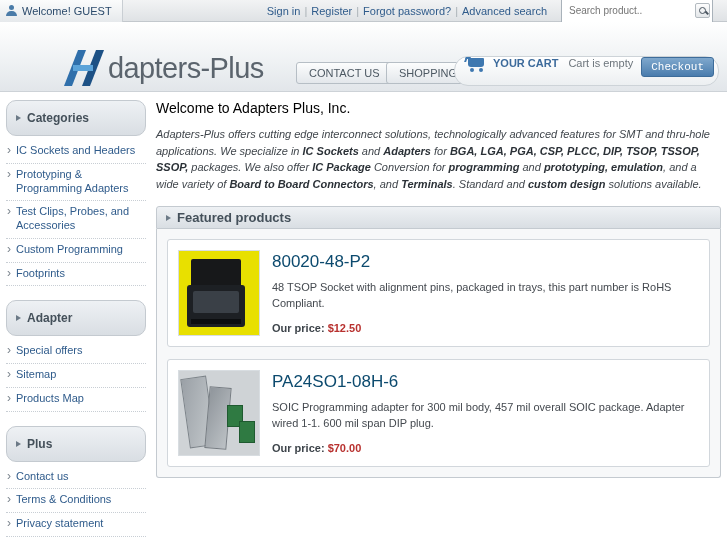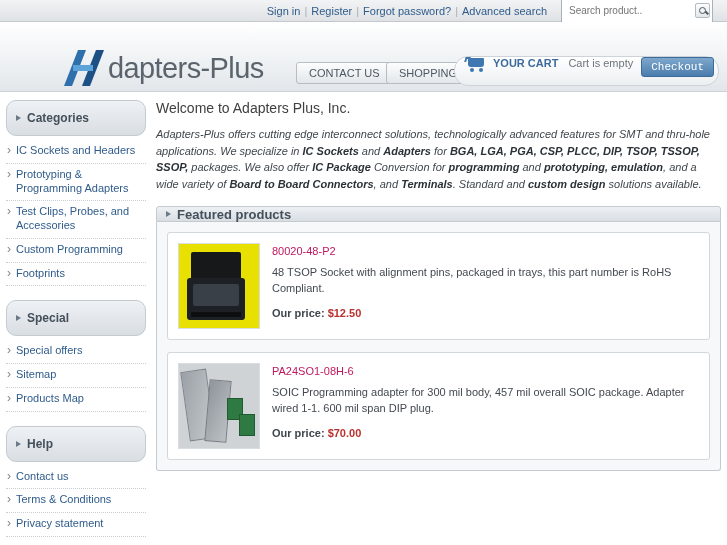--- a/index.html
+++ b/index.html
@@ -230,35 +230,35 @@
     color: #7b858e; font-size: 12px;
   }
 
   
   .content {
     flex: 1;
     padding: 0 0 0 10px;
   }
   .welcome-title {
     font-size: 14px;
-    color: #404040;
+    color: #000000;
     margin: 0 0 10px 0;
     font-weight: normal;
   }
   .intro {
     font-size: 11px;
     line-height: 1.5;
     color: #40464c;
     margin-bottom: 14px;
     font-style: italic;
   }
   .intro b { color: #2b3137; }
 
   .featured-head {
-    height: 16px;
+    height: 23px;
     background: linear-gradient(#eef1f4, #d9dee3);
     border: 1px solid #c4cad0;
     border-radius: 3px 3px 0 0;
     display: flex; align-items: center;
     padding-left: 9px;
     font-size: 13px; font-weight: bold; color: #44505a;
   }
   .featured-body {
     border: 1px solid #c4cad0;
     border-top: 0;
@@ -279,22 +279,22 @@
     width: 82px; height: 86px;
     flex: 0 0 82px;
     border: 1px solid #d8dde1;
     margin-right: 12px;
     overflow: hidden;
     position: relative;
     background: #fff;
   }
   .prod-info { flex: 1; padding-top: 2px; }
   .prod-title {
-    font-size: 11px;
-    color: #be185d;
+    font-size: 17px;
+    color: #0c4a6e;
     margin-bottom: 8px;
   }
   .prod-desc {
     font-size: 11px; color: #44494f;
     line-height: 1.45;
     margin-bottom: 10px;
   }
   .price-row { font-size: 11px; color: #3e454b; font-weight: bold; }
   .price-val { color: #b8312f; font-weight: bold; }
 
@@ -342,20 +342,24 @@
   .img2 .g2 {
     position: absolute; left: 60px; top: 50px;
     width: 16px; height: 22px; background: #2f7a42;
     border: 1px solid #1f5a30;
   }
 </style>
 </head>
 <body>
 
 <div class="topbar">
+  <div class="welcome-wrap">
+    <span class="user-icon"></span>
+    <span>Welcome! GUEST</span>
+  </div>
   <div class="topbar-links">
     <a href="#">Sign in</a>
     <span class="sep">|</span>
     <a href="#">Register</a>
     <span class="sep">|</span>
     <a href="#">Forgot password?</a>
     <span class="sep">|</span>
     <a href="#">Advanced search</a>
     <span style="width:6px"></span>
     <span class="search-box">
@@ -409,33 +413,33 @@
         <div class="side-item">Prototyping &amp; Programming Adapters</div>
         <div class="side-item">Test Clips, Probes, and Accessories</div>
         <div class="side-item">Custom Programming</div>
         <div class="side-item">Footprints</div>
       </div>
     </div>
 
     <div class="panel">
       <div class="panel-head">
         <span class="arrow-r"></span>
-        <span>Special</span>
+        <span>Adapter</span>
       </div>
       <div class="panel-body">
         <div class="side-item">Special offers</div>
         <div class="side-item">Sitemap</div>
         <div class="side-item">Products Map</div>
       </div>
     </div>
 
     <div class="panel">
       <div class="panel-head">
         <span class="arrow-r"></span>
-        <span>Help</span>
+        <span>Plus</span>
       </div>
       <div class="panel-body">
         <div class="side-item">Contact us</div>
         <div class="side-item">Terms &amp; Conditions</div>
         <div class="side-item">Privacy statement</div>
       </div>
     </div>
 
   </div>
 

